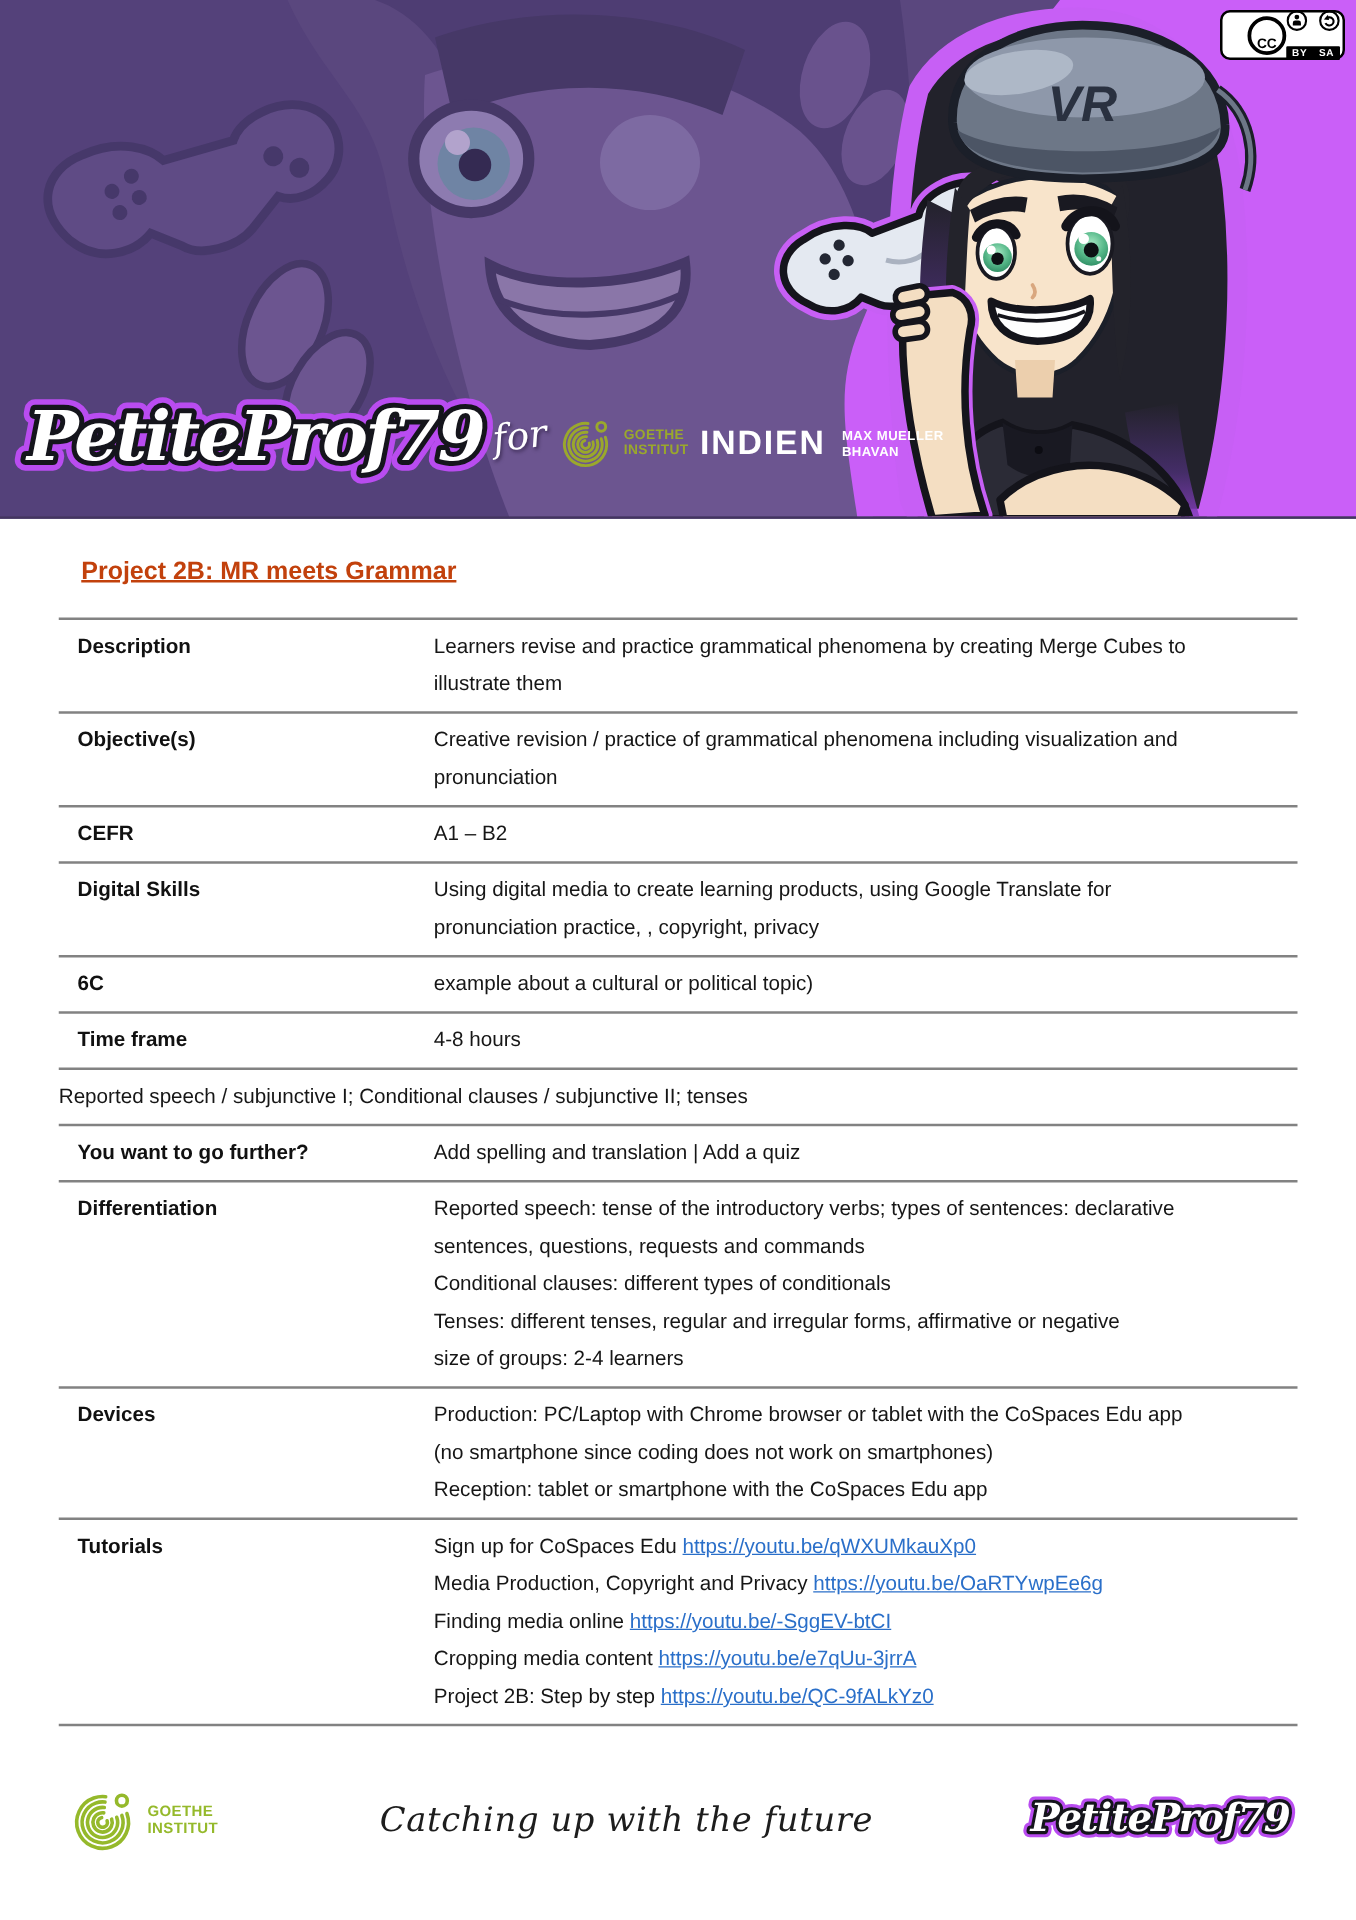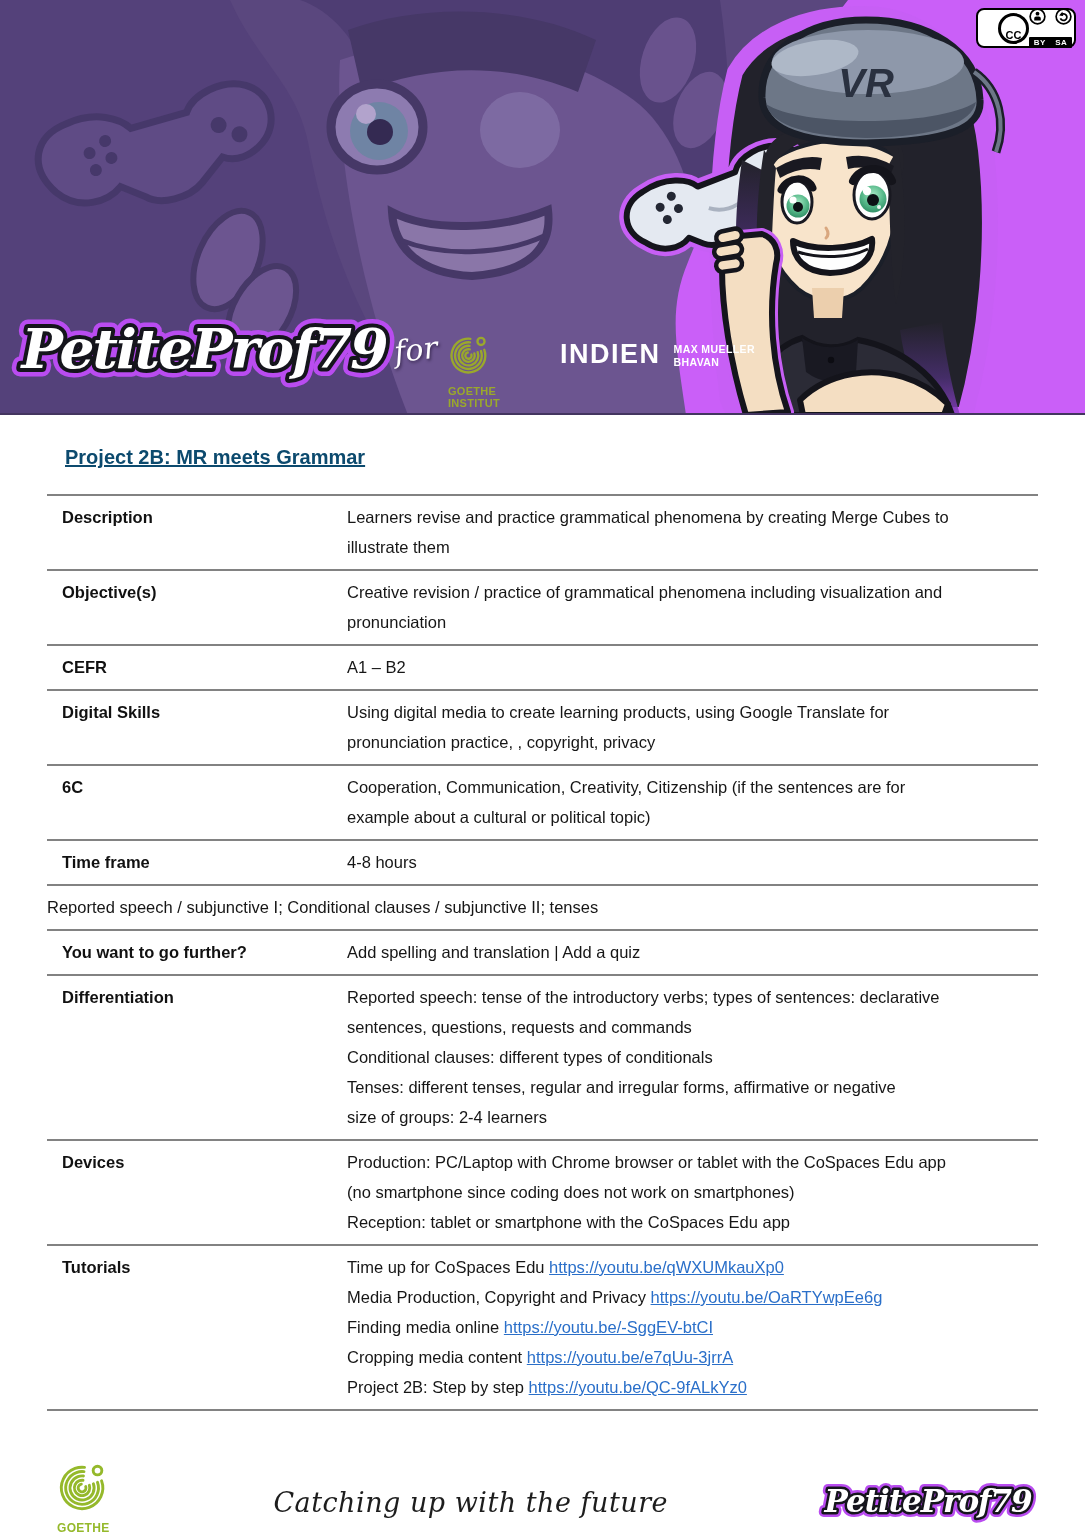--- a/index.html
+++ b/index.html
@@ -22,21 +22,21 @@
            letter-spacing:-1px;stroke:#b94cf0;stroke-width:10px;stroke-linejoin:round;
            fill:#b94cf0;paint-order:stroke;}
   .pp-core-sm{font-family:"DejaVu Serif",serif;font-style:italic;font-weight:bold;font-size:31px;
            letter-spacing:-1px;stroke:#15151c;stroke-width:5px;stroke-linejoin:round;
            fill:#ffffff;paint-order:stroke;}
 
   .for-script{position:absolute;left:394px;top:332px;font-family:"DejaVu Serif",serif;
               font-style:italic;font-size:30px;color:#ffffff;transform:rotate(-7deg);
               text-shadow:1px 2px 3px rgba(20,10,35,.55);}
 
-  .goethe{display:flex;gap:7px;flex-direction:column;}
+  .goethe{display:flex;align-items:center;gap:7px;}
   .goethe-banner{position:absolute;left:448px;top:330px;}
   .goethe-text{font-weight:bold;font-size:11px;line-height:12px;letter-spacing:.3px;}
   .goethe-banner .goethe-text{color:#9aa82c;}
   .goethe-footer .goethe-text{color:#95b92b;}
 
   .indien{position:absolute;left:560px;top:341px;display:flex;align-items:flex-end;color:#fff;}
   .indien-title{font-size:27px;font-weight:bold;letter-spacing:1.5px;line-height:27px;}
   .indien-sub{margin-left:13px;font-size:10.5px;font-weight:bold;line-height:12.5px;
               letter-spacing:.4px;padding-top:2px;}
 
@@ -48,21 +48,21 @@
              color:#000;margin-left:18px;flex:none;}
   .cc-right{flex:1;display:flex;flex-direction:column;align-items:center;gap:12px;}
   .cc-icons{display:flex;gap:9px;align-items:center;}
   .cc-icons svg{width:17px;height:17px;display:block;}
   .cc-labels{background:#000;color:#fff;font-size:8px;font-weight:bold;display:flex;
              justify-content:space-around;width:100%;padding:1px 0;border-radius:1px;
              letter-spacing:.5px;}
 
   
   .doc{padding:0 47px;}
-  .doc-title{font-size:20px;font-weight:bold;text-decoration:underline;color:#0c4a6e;
+  .doc-title{font-size:20px;font-weight:bold;text-decoration:underline;color:#c2410c;
              margin:31px 0 25px 18px;}
   .ptable{border-bottom:2px solid #828282;}
   .prow{display:flex;border-top:2px solid #828282;padding:6px 0 7px 0;}
   .prow-label{width:285px;flex:none;font-weight:bold;font-size:16.5px;line-height:30px;
               padding-left:15px;color:#111;}
   .prow-content{flex:1;font-size:16.5px;color:#161616;}
   .pline{line-height:30px;white-space:nowrap;}
   .pline a{color:#2a6fc9;text-decoration:underline;}
 
   
@@ -288,21 +288,20 @@
         <div class="prow-label">Digital Skills</div>
         <div class="prow-content">
           <div class="pline">Using digital media to create learning products, using Google Translate for</div>
           <div class="pline">pronunciation practice, , copyright, privacy</div>
         </div>
       </div>
 
       <div class="prow">
         <div class="prow-label">6C</div>
         <div class="prow-content">
-          <div class="pline">Cooperation, Communication, Creativity, Citizenship (if the sentences are for</div>
           <div class="pline">example about a cultural or political topic)</div>
         </div>
       </div>
 
       <div class="prow">
         <div class="prow-label">Time frame</div>
         <div class="prow-content">
           <div class="pline">4-8 hours</div>
         </div>
       </div>
@@ -337,21 +336,21 @@
           <div class="pline">Production: PC/Laptop with Chrome browser or tablet with the CoSpaces Edu app</div>
           <div class="pline">(no smartphone since coding does not work on smartphones)</div>
           <div class="pline">Reception: tablet or smartphone with the CoSpaces Edu app</div>
         </div>
       </div>
 
       <div class="prow">
         <div class="prow-label">Tutorials</div>
         <div class="prow-content">
           <div class="pline">
-            <span>Time up for CoSpaces Edu </span><a href="#">https://youtu.be/qWXUMkauXp0</a>
+            <span>Sign up for CoSpaces Edu </span><a href="#">https://youtu.be/qWXUMkauXp0</a>
           </div>
           <div class="pline">
             <span>Media Production, Copyright and Privacy </span><a href="#">https://youtu.be/OaRTYwpEe6g</a>
           </div>
           <div class="pline">
             <span>Finding media online </span><a href="#">https://youtu.be/-SggEV-btCI</a>
           </div>
           <div class="pline">
             <span>Cropping media content </span><a href="#">https://youtu.be/e7qUu-3jrrA</a>
           </div>

